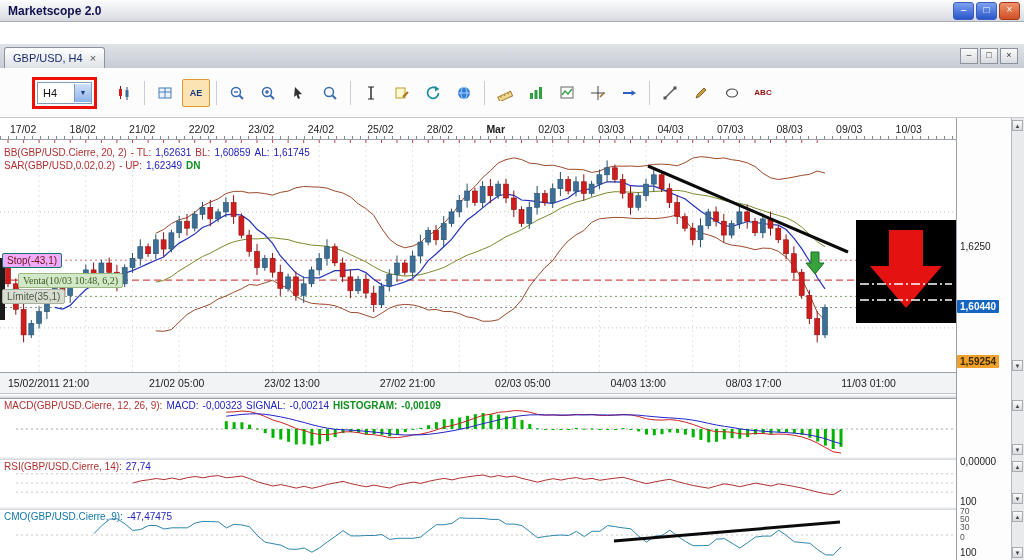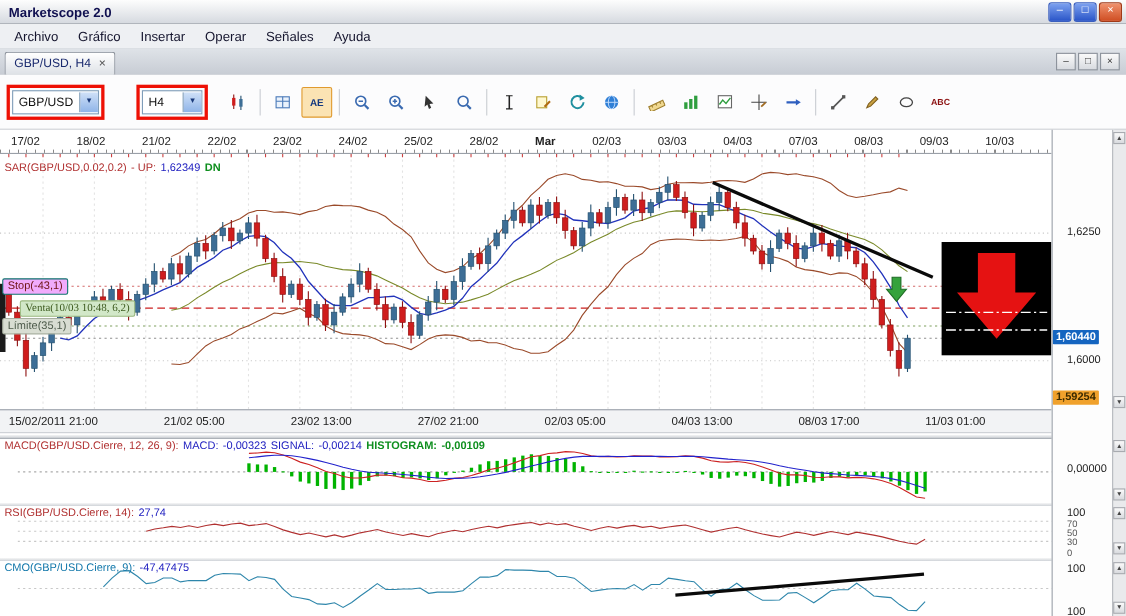--- a/index.html
+++ b/index.html
@@ -70,21 +70,21 @@
   .splitter{position:absolute;left:0;right:12px;height:5px;background:linear-gradient(#fafafa,#cfd3d8);
     border-top:1px solid #fff;border-bottom:1px solid #9aa0a8;box-sizing:border-box;}
   
   .panel{position:absolute;left:0;width:956px;background:#fff;overflow:hidden;padding-left:16px;}
   .phead{position:absolute;top:1px;left:4px;font-size:10px;z-index:3;white-space:nowrap;}
   .phead span{margin-right:4px;}
   .lgc{color:#1177aa;}
   
   .pr-col{position:absolute;left:956px;top:118px;width:56px;bottom:0;background:#fdfdfd;
     border-left:1px solid #9aa0a8;overflow:hidden;}
-  .pr{position:absolute;font-size:10px;color:#222;left:13px;}
+  .pr{position:absolute;font-size:10px;color:#222;left:3px;margin-top:35px;}
   .pr.small{font-size:8.5px;color:#555;}
   .pr-box{position:absolute;left:0;font-size:10px;font-weight:bold;padding:1px 3px;border-radius:1px;}
   .pr-cur{background:#1565c0;color:#fff;}
   .pr-band{background:#f0a12c;color:#3a2a00;}
   .rail{position:absolute;right:0;top:118px;width:12px;bottom:0;background:#e9eaec;border-left:1px solid #b5b8bd;}
   .sbtn{position:absolute;left:0;width:11px;height:11px;background:linear-gradient(#fbfbfb,#d8dade);
     border:1px solid #a8abb0;font-size:6px;text-align:center;line-height:10px;color:#444;box-sizing:border-box;}
 </style>
 </head>
 <body>
@@ -93,48 +93,34 @@
 
   <div class="titlebar">
     <span class="title">Marketscope 2.0</span>
     <div class="winbtns">
       <div class="wbtn">–</div>
       <div class="wbtn">□</div>
       <div class="wbtn close">×</div>
     </div>
   </div>
 
-  <div class="menubar">
-    <span class="menu-item">Archivo</span>
-    <span class="menu-item">Gráfico</span>
-    <span class="menu-item">Insertar</span>
-    <span class="menu-item">Operar</span>
-    <span class="menu-item">Señales</span>
-    <span class="menu-item">Ayuda</span>
-  </div>
 
   <div class="tabbar">
     <div class="tab">
       <span class="tab-label">GBP/USD, H4</span>
       <span class="tab-close">×</span>
     </div>
     <div class="mdibtns">
       <div class="mbtn">–</div>
       <div class="mbtn">□</div>
       <div class="mbtn">×</div>
     </div>
   </div>
 
   <div class="toolbar">
-    <div class="red-annot">
-      <div class="combo">
-        <span class="combo-text">GBP/USD</span>
-        <span class="combo-arrow">▼</span>
-      </div>
-    </div>
     <div class="red-annot" style="margin-left:26px;">
       <div class="combo">
         <span class="combo-text small">H4</span>
         <span class="combo-arrow">▼</span>
       </div>
     </div>
 
     <div class="tbtn" style="margin-left:10px;">
       <svg width="16" height="16">
           <line x1="4.5" y1="1" x2="4.5" y2="14" stroke="#8f1010"></line>
@@ -584,20 +570,23 @@
           <rect x="0" y="118" width="5" height="62" fill="#1b1b1b"></rect>
           <line x1="648" y1="26" x2="848" y2="112" stroke="#0a0a0a" stroke-width="3"></line>
           <polygon points="811,112 819,112 819,123 824,123 815,134 806,123 811,123" fill="#35a23c" stroke="#1e6b24"></polygon>
           <rect x="856" y="80" width="100" height="103" fill="#000"></rect>
           <polygon points="889,90 923,90 923,126 942,126 906,168 870,126 889,126" fill="#e51212"></polygon>
           <line x1="860" y1="144" x2="952" y2="144" stroke="#fff" stroke-width="1.3" stroke-dasharray="9 3 2 3"></line>
           <line x1="860" y1="160" x2="952" y2="160" stroke="#fff" stroke-width="1.3" stroke-dasharray="9 3 2 3"></line>
         </svg></div>
     <div class="legend">
       <div>
+        <span class="lgl">BB(GBP/USD.Cierre, 20, 2)</span><span class="lgl">- TL:</span><span class="lgv">1,62631</span><span class="lgl">BL:</span><span class="lgv">1,60859</span><span class="lgb">AL:</span><span class="lgv">1,61745</span>
+      </div>
+      <div>
         <span class="lgl">SAR(GBP/USD,0.02,0.2)</span><span class="lgl">- UP:</span><span class="lgv">1,62349</span><span class="lgg">DN</span>
       </div>
     </div>
     <div class="order-label ol-stop">Stop(-43,1)</div>
     <div class="order-label ol-venta">Venta(10/03 10:48, 6,2)</div>
     <div class="order-label ol-limite">Límite(35,1)</div>
   </div>
 
   <div class="timeaxis">
     <span>15/02/2011 21:00</span>

